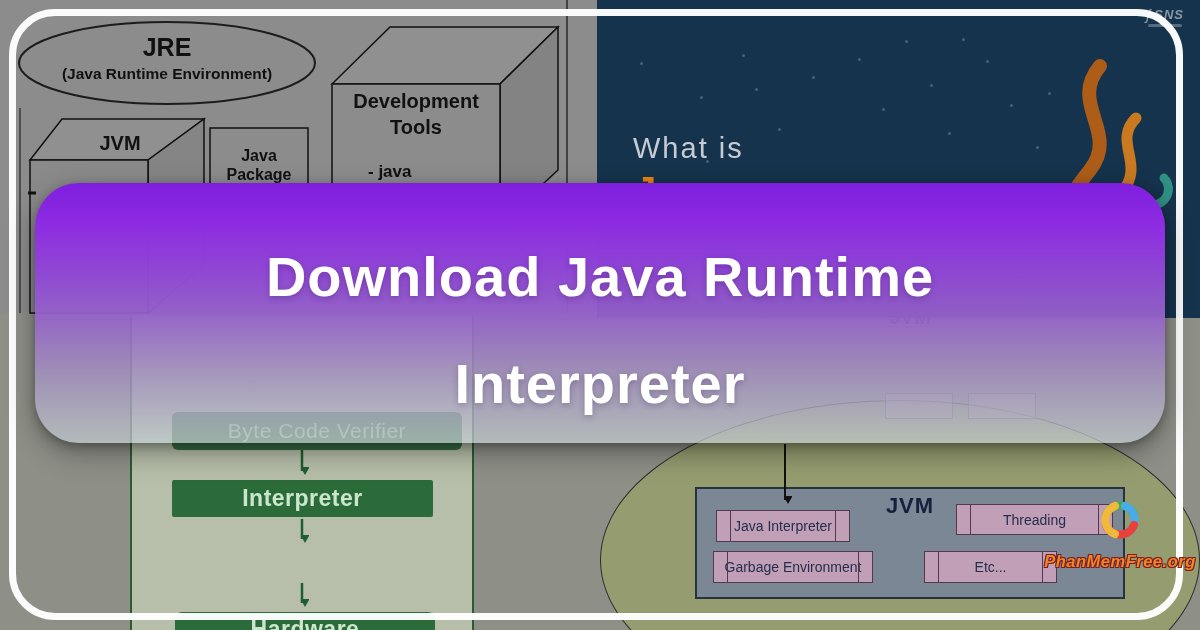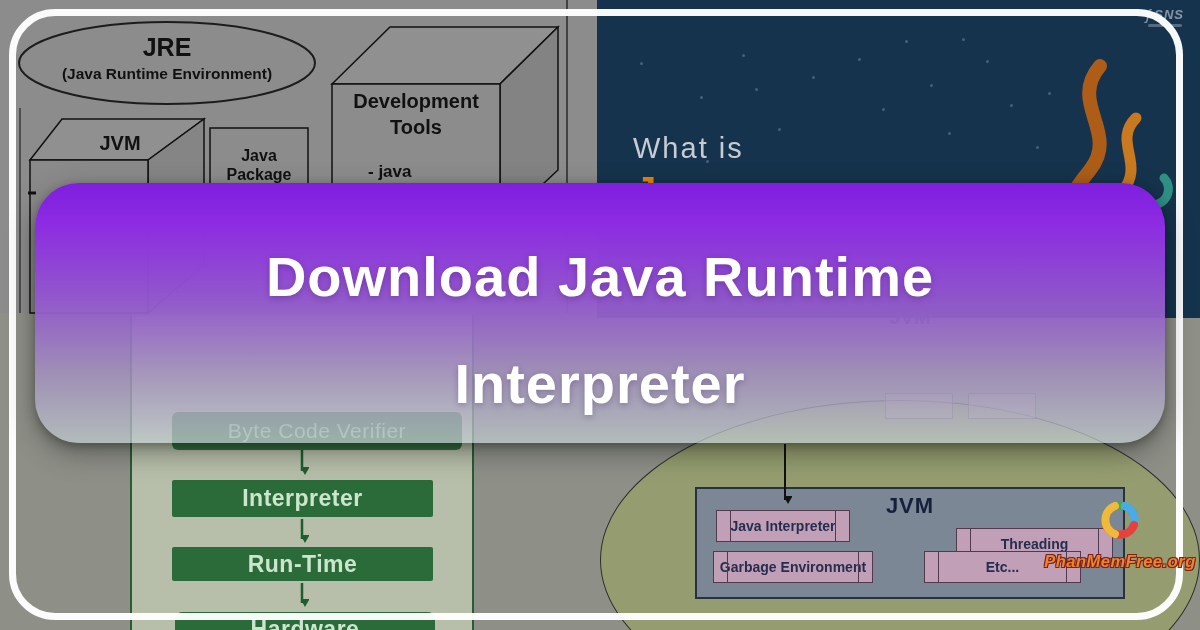--- a/index.html
+++ b/index.html
@@ -32,28 +32,28 @@
   .fb-runtime{top:547px;height:34px;line-height:34px;}
   .fb-hardware{left:175px;top:612px;width:260px;height:34px;line-height:34px;border-radius:7px 7px 0 0;}
   
   .olive-ellipse{position:absolute;left:600px;top:400px;width:600px;height:320px;border-radius:50%;
     background:rgba(150,157,112,.97);border:1.5px solid #2e2e2e;z-index:2;}
   .jvm-panel{position:absolute;left:695px;top:487px;width:430px;height:112px;background:#7c8795;
     border:2px solid #27323f;z-index:3;}
   .jvm-title{position:absolute;left:695px;top:493px;width:430px;text-align:center;z-index:4;
     color:#15203d;font-weight:bold;font-size:22px;letter-spacing:1px;}
   .pink-box{position:absolute;background:#c19fb6;border:1.5px solid #513a50;z-index:4;
-    color:#252e4e;font-size:14px;font-weight:bold;text-align:center;display:flex;align-items:center;justify-content:center;}
+    color:#252e4e;font-size:14px;font-weight:normal;text-align:center;display:flex;align-items:center;justify-content:center;}
   .pink-box::before,.pink-box::after{content:"";position:absolute;top:0;bottom:0;width:0;border-left:1.5px solid #513a50;}
   .pink-box::before{left:13px;}
   .pink-box::after{right:13px;}
   .pb-interp{left:716px;top:510px;width:134px;height:32px;}
   .pb-garbage{left:713px;top:551px;width:160px;height:32px;}
-  .pb-thread{left:956px;top:504px;width:157px;height:31px;margin-top:24px;}
-  .pb-etc{left:924px;top:551px;width:157px;height:32px;}
+  .pb-thread{left:956px;top:504px;width:157px;height:31px;}
+  .pb-etc{left:924px;top:551px;width:133px;height:32px;}
   .ghost-jvm{position:absolute;left:860px;top:306px;width:100px;text-align:center;z-index:2;
     color:#1b2a4a;font-weight:bold;font-size:20px;}
   .ghost-rect{position:absolute;height:26px;background:rgba(185,160,180,.45);border:1.5px solid rgba(50,40,60,.5);z-index:2;}
   .gr-a{left:885px;top:393px;width:68px;}
   .gr-b{left:968px;top:393px;width:68px;}
   
   .decor{position:absolute;left:0;top:0;z-index:5;pointer-events:none;}
   
   .white-frame{position:absolute;left:9px;top:9px;width:1174px;height:611px;z-index:40;
     border:7px solid rgba(255,255,255,.97);border-radius:46px;pointer-events:none;}
@@ -127,21 +127,20 @@
     <polygon points="500,84 558,27 558,170 500,224" fill="#838383" stroke="#111" stroke-width="1.5"></polygon>
     <rect x="332" y="84" width="168" height="140" fill="#8c8c8c" stroke="#111" stroke-width="1.5"></rect>
     <text x="416" y="108" text-anchor="middle" font-size="20" font-weight="bold" fill="#111">Development</text>
     <text x="416" y="134" text-anchor="middle" font-size="20" font-weight="bold" fill="#111">Tools</text>
     <text x="368" y="177" font-size="17" font-weight="bold" fill="#111">- java</text>
   </svg>
 
   <div class="flow-panel"></div>
   <div class="flow-ghost">Byte Code Verifier</div>
   <div class="flow-box fb-interpreter">Interpreter</div>
-  <div class="flow-box fb-runtime">Run-Time</div>
   <div class="flow-box fb-hardware">Hardware</div>
 
   <div class="olive-ellipse"></div>
   <div class="ghost-jvm">JVM</div>
   <div class="ghost-rect gr-a"></div>
   <div class="ghost-rect gr-b"></div>
   <div class="jvm-panel"></div>
   <div class="jvm-title">JVM</div>
   <div class="pink-box pb-interp">Java Interpreter</div>
   <div class="pink-box pb-garbage">Garbage Environment</div>

